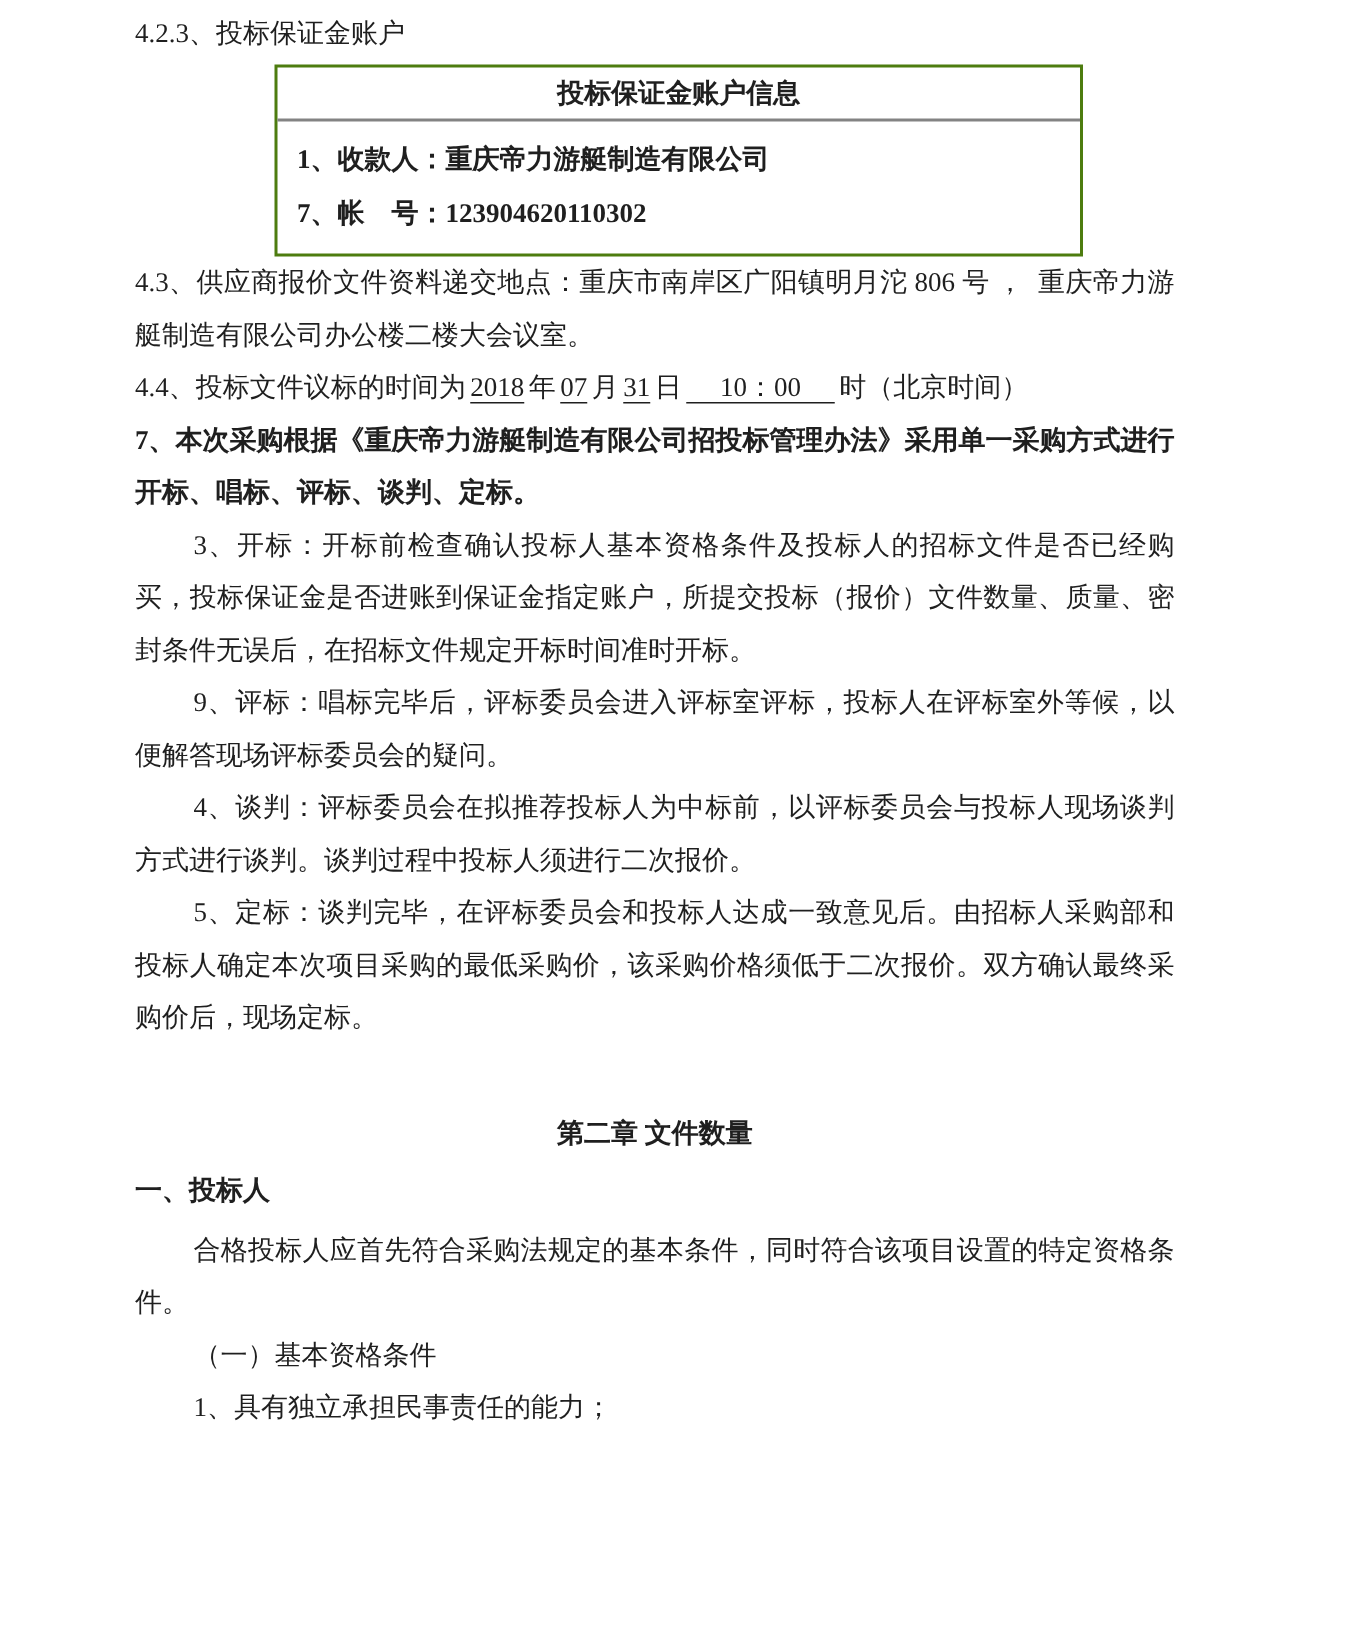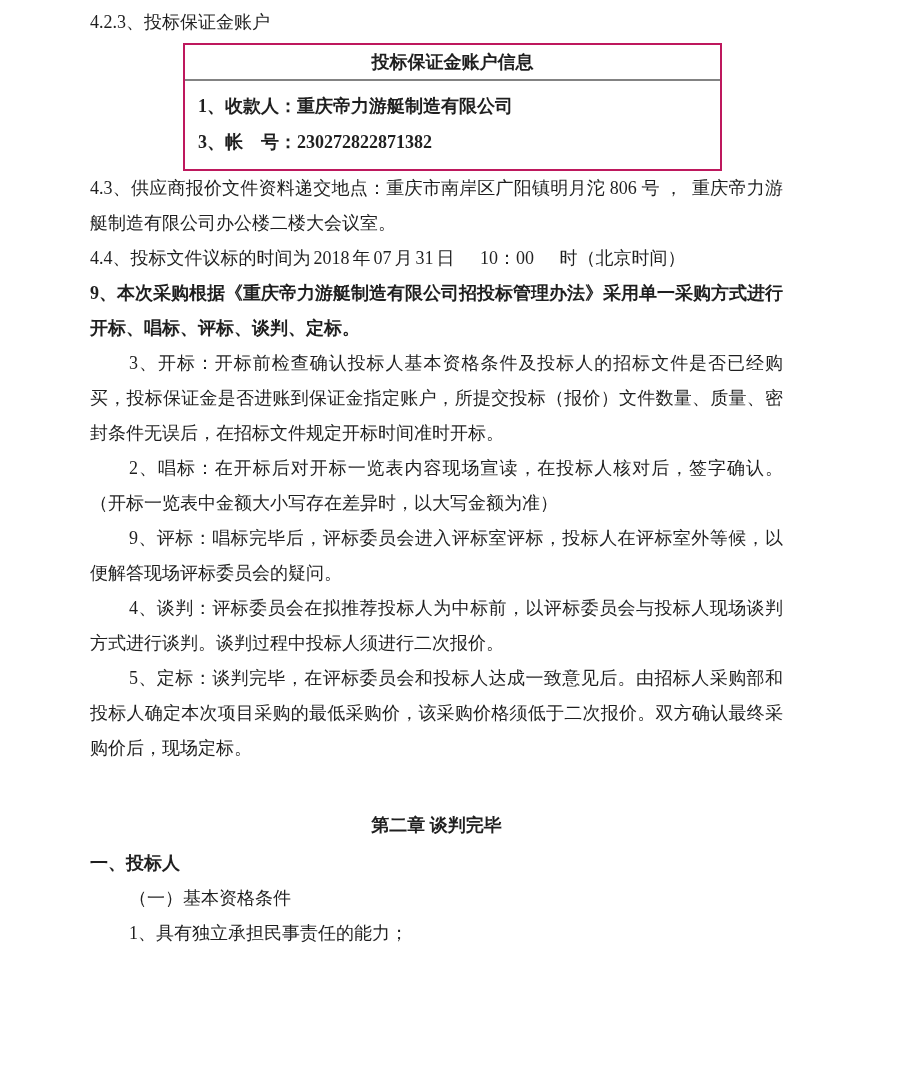--- a/index.html
+++ b/index.html
@@ -27,41 +27,42 @@
   .h423 {
     line-height: 30px;
   }
   .bold { font-weight: bold; }
   .indent { text-indent: 39px; }
 
   
   .deposit-table {
     width: 539px;
     margin: 3px 0 0 93px;
-    border: 2px solid #be185d;
+    border: 2px solid #4d7c0f;
     box-sizing: border-box;
   }
   .deposit-table .t-title {
     text-align: center;
     font-weight: bold;
     line-height: 34px;
     border-bottom: 2px solid #838383;
   }
   .deposit-table .t-body {
     padding: 8px 8px 9px 13px;
     font-weight: bold;
   }
   .deposit-table .t-row {
     line-height: 35.5px;
     text-align: left;
   }
 
   .p43 { margin-top: 6px; }
   .p44 { margin-top: 0; }
   .u {
+    text-decoration: underline;
     text-underline-offset: 4px;
     padding: 0 3px;
   }
   .chapter-title {
     margin-top: 42px !important;
     text-align: center !important;
     font-weight: bold;
   }
   .sec-heading { font-weight: bold; margin-top: 3px !important; }
   .intro { margin-top: 5px !important; }
@@ -70,39 +71,39 @@
 <body>
 
 <div class="page">
 
   <p class="h423">4.2.3、投标保证金账户</p>
 
   <div class="deposit-table">
     <div class="t-title">投标保证金账户信息</div>
     <div class="t-body">
       <div class="t-row">1、收款人：重庆帝力游艇制造有限公司</div>
-      <div class="t-row">3、帐　号：230272822871382</div>
+      <div class="t-row">7、帐　号：123904620110302</div>
     </div>
   </div>
 
   <p class="p43">4.3、供应商报价文件资料递交地点：重庆市南岸区广阳镇明月沱 806 号 ，&nbsp;&nbsp;重庆帝力游艇制造有限公司办公楼二楼大会议室。</p>
 
   <p class="p44"><span>4.4、投标文件议标的时间为</span><span class="u">2018</span><span>年</span><span class="u">07</span><span>月</span><span class="u">31</span><span>日</span><span class="u">&nbsp;　10：00　&nbsp;</span><span>时（北京时间）</span></p>
 
-  <p class="bold">9、本次采购根据《重庆帝力游艇制造有限公司招投标管理办法》采用单一采购方式进行开标、唱标、评标、谈判、定标。</p>
+  <p class="bold">7、本次采购根据《重庆帝力游艇制造有限公司招投标管理办法》采用单一采购方式进行开标、唱标、评标、谈判、定标。</p>
 
   <p class="indent">3、开标：开标前检查确认投标人基本资格条件及投标人的招标文件是否已经购买，投标保证金是否进账到保证金指定账户，所提交投标（报价）文件数量、质量、密封条件无误后，在招标文件规定开标时间准时开标。</p>
-  <p class="indent">2、唱标：在开标后对开标一览表内容现场宣读，在投标人核对后，签字确认。（开标一览表中金额大小写存在差异时，以大写金额为准）</p>
   <p class="indent">9、评标：唱标完毕后，评标委员会进入评标室评标，投标人在评标室外等候，以便解答现场评标委员会的疑问。</p>
   <p class="indent">4、谈判：评标委员会在拟推荐投标人为中标前，以评标委员会与投标人现场谈判方式进行谈判。谈判过程中投标人须进行二次报价。</p>
   <p class="indent">5、定标：谈判完毕，在评标委员会和投标人达成一致意见后。由招标人采购部和投标人确定本次项目采购的最低采购价，该采购价格须低于二次报价。双方确认最终采购价后，现场定标。</p>
 
-  <p class="chapter-title">第二章 谈判完毕</p>
+  <p class="chapter-title">第二章 文件数量</p>
 
   <p class="sec-heading">一、投标人</p>
 
 
+  <p class="indent intro">合格投标人应首先符合采购法规定的基本条件，同时符合该项目设置的特定资格条件。</p>
 
   <p class="indent">（一）基本资格条件</p>
 
   <p class="indent">1、具有独立承担民事责任的能力；</p>
 
 </div>
 
 </body></html>

